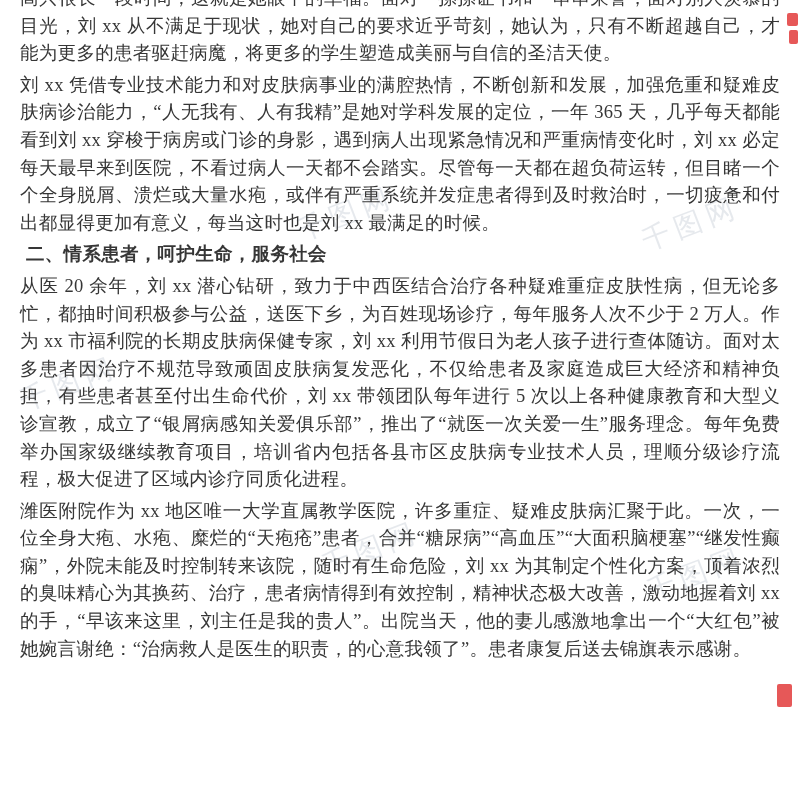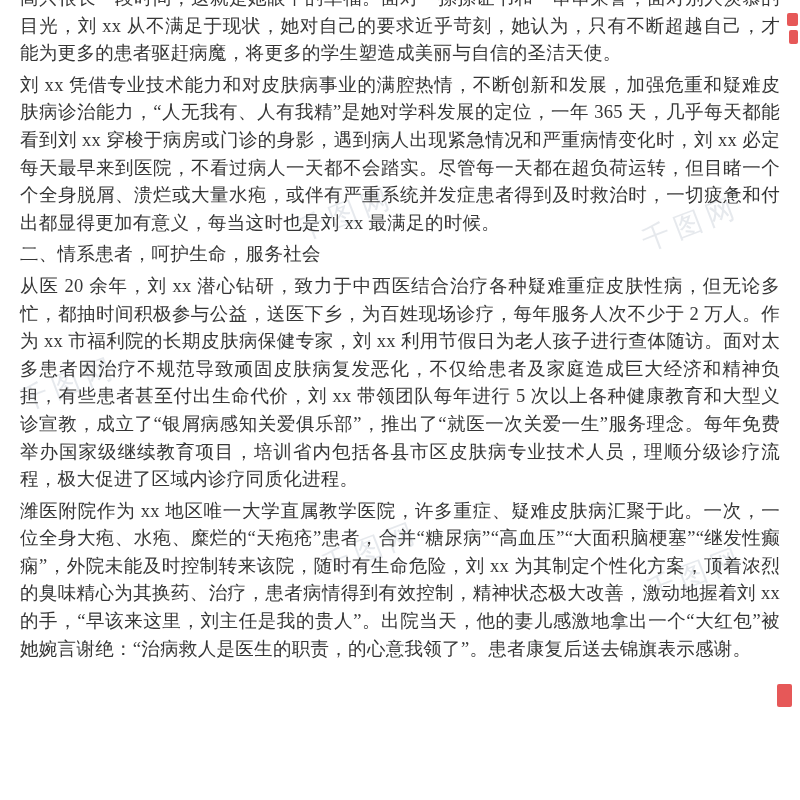--- a/index.html
+++ b/index.html
@@ -16,21 +16,21 @@
     top: -15px;
     width: 800px;
     padding: 0 20px;
     color: #363636;
     font-size: 18.5px;
     line-height: 27.6px;
     text-align: justify;
     letter-spacing: 0.3px;
   }
   .page p { margin: 0 0 4px 0; }
-  .page p.heading { font-weight: 400; }
+  .page p.heading { font-weight: 700; margin-left: 6px; }
   .watermark {
     position: absolute;
     color: rgba(173, 182, 194, 0.30);
     font-size: 28px;
     letter-spacing: 6px;
     transform: rotate(-21deg);
     white-space: nowrap;
     font-family: "Liberation Sans", "DejaVu Sans", sans-serif;
     pointer-events: none;
     user-select: none;

